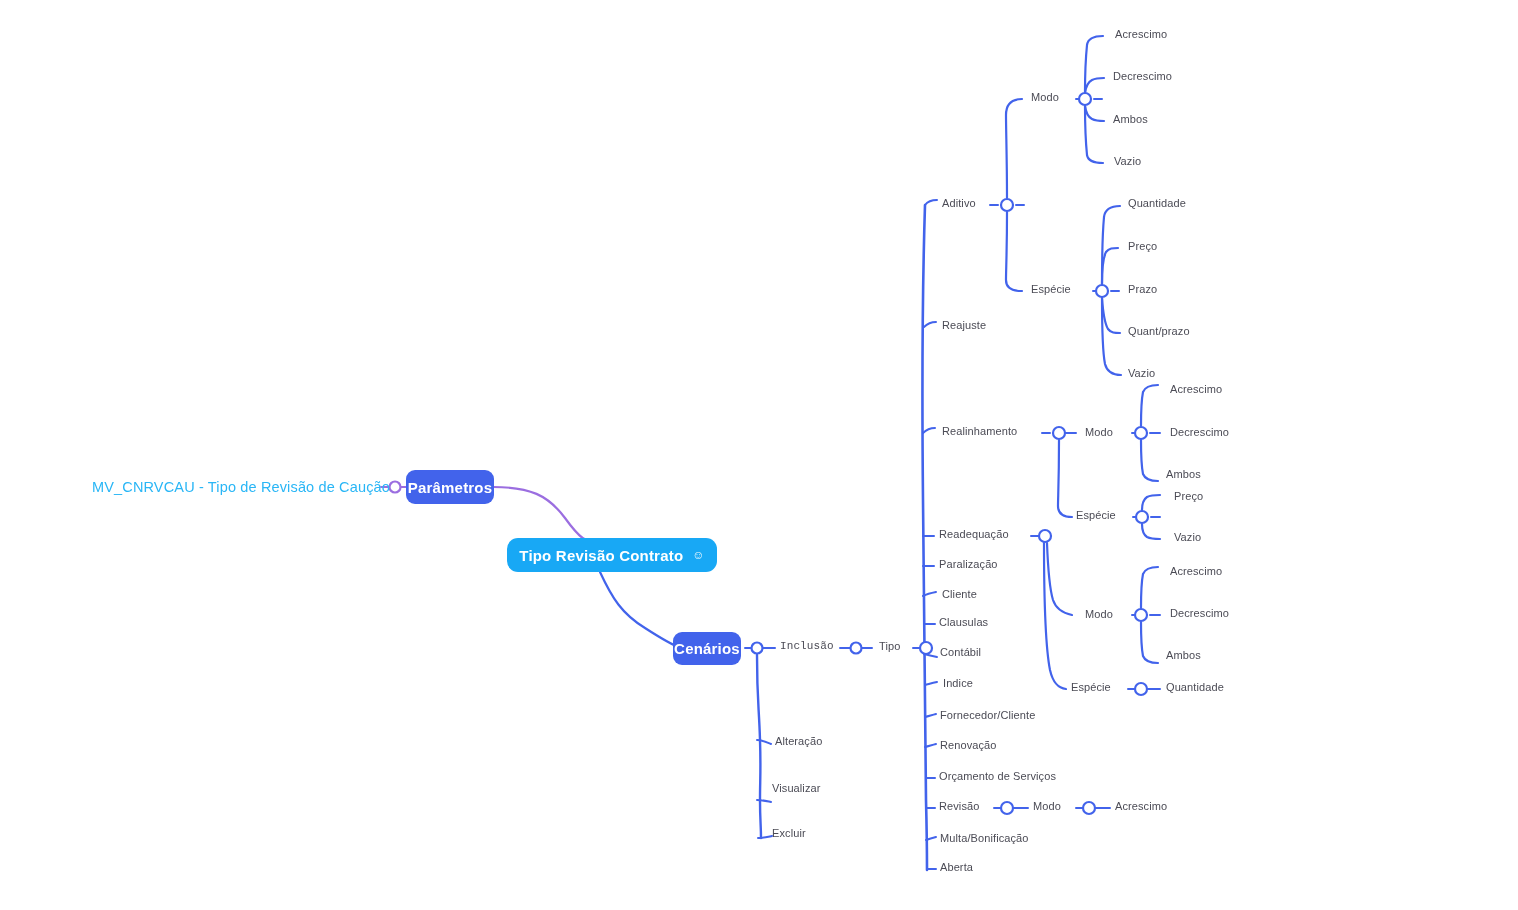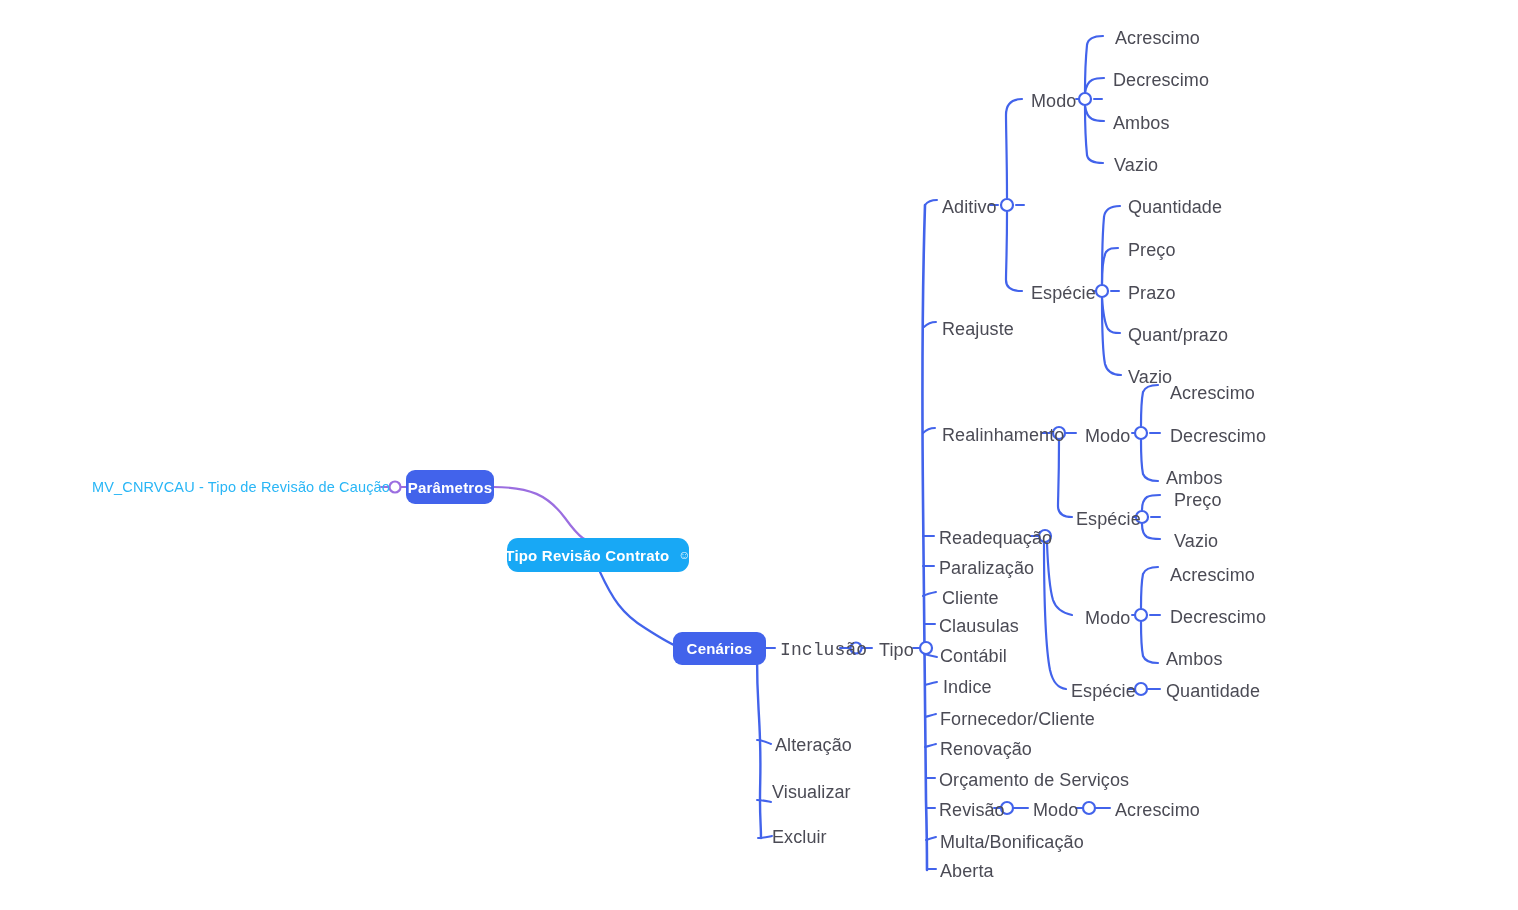--- a/index.html
+++ b/index.html
@@ -24,21 +24,21 @@
   svg.wires {
     position: absolute;
     left: 0; top: 0;
     width: 1518px;
     height: 910px;
     pointer-events: none;
   }
   .node {
     position: absolute;
     white-space: nowrap;
-    font-size: 18px;
+    font-size: 11px;
     color: #4b4b55;
     letter-spacing: 0.1px;
     line-height: 1;
   }
   .root-label {
     position: absolute;
     white-space: nowrap;
     font-size: 14.5px;
     color: #29b6f6;
     letter-spacing: 0.15px;
@@ -196,26 +196,26 @@
       <circle cx="926" cy="648" r="6"></circle>
     </g>
   </svg>
 
   <div class="root-label" style="left:92px; top:479px;">MV_CNRVCAU - Tipo de Revisão de Caução</div>
 
   <div class="pill blue" style="left:406px; top:470px; width:88px; height:34px;">
     <span>Parâmetros</span>
   </div>
 
-  <div class="pill cyan" style="left:507px; top:538px; width:182px; height:34px;">
+  <div class="pill cyan" style="left:507px; top:538px; width:210px; height:34px;">
     <span>Tipo Revisão Contrato</span>
     <span class="central-icon">☺</span>
   </div>
 
-  <div class="pill blue" style="left:673px; top:632px; width:93px; height:33px;">
+  <div class="pill blue" style="left:673px; top:632px; width:68px; height:33px;">
     <span>Cenários</span>
   </div>
 
   <div class="node" style="left:780px; top:641px;font-family:Liberation Mono, monospace;">Inclusão</div>
   <div class="node" style="left:775px; top:736px;">Alteração</div>
   <div class="node" style="left:772px; top:783px;">Visualizar</div>
   <div class="node" style="left:772px; top:828px;">Excluir</div>
 
   <div class="node" style="left:879px; top:641px;">Tipo</div>
 

